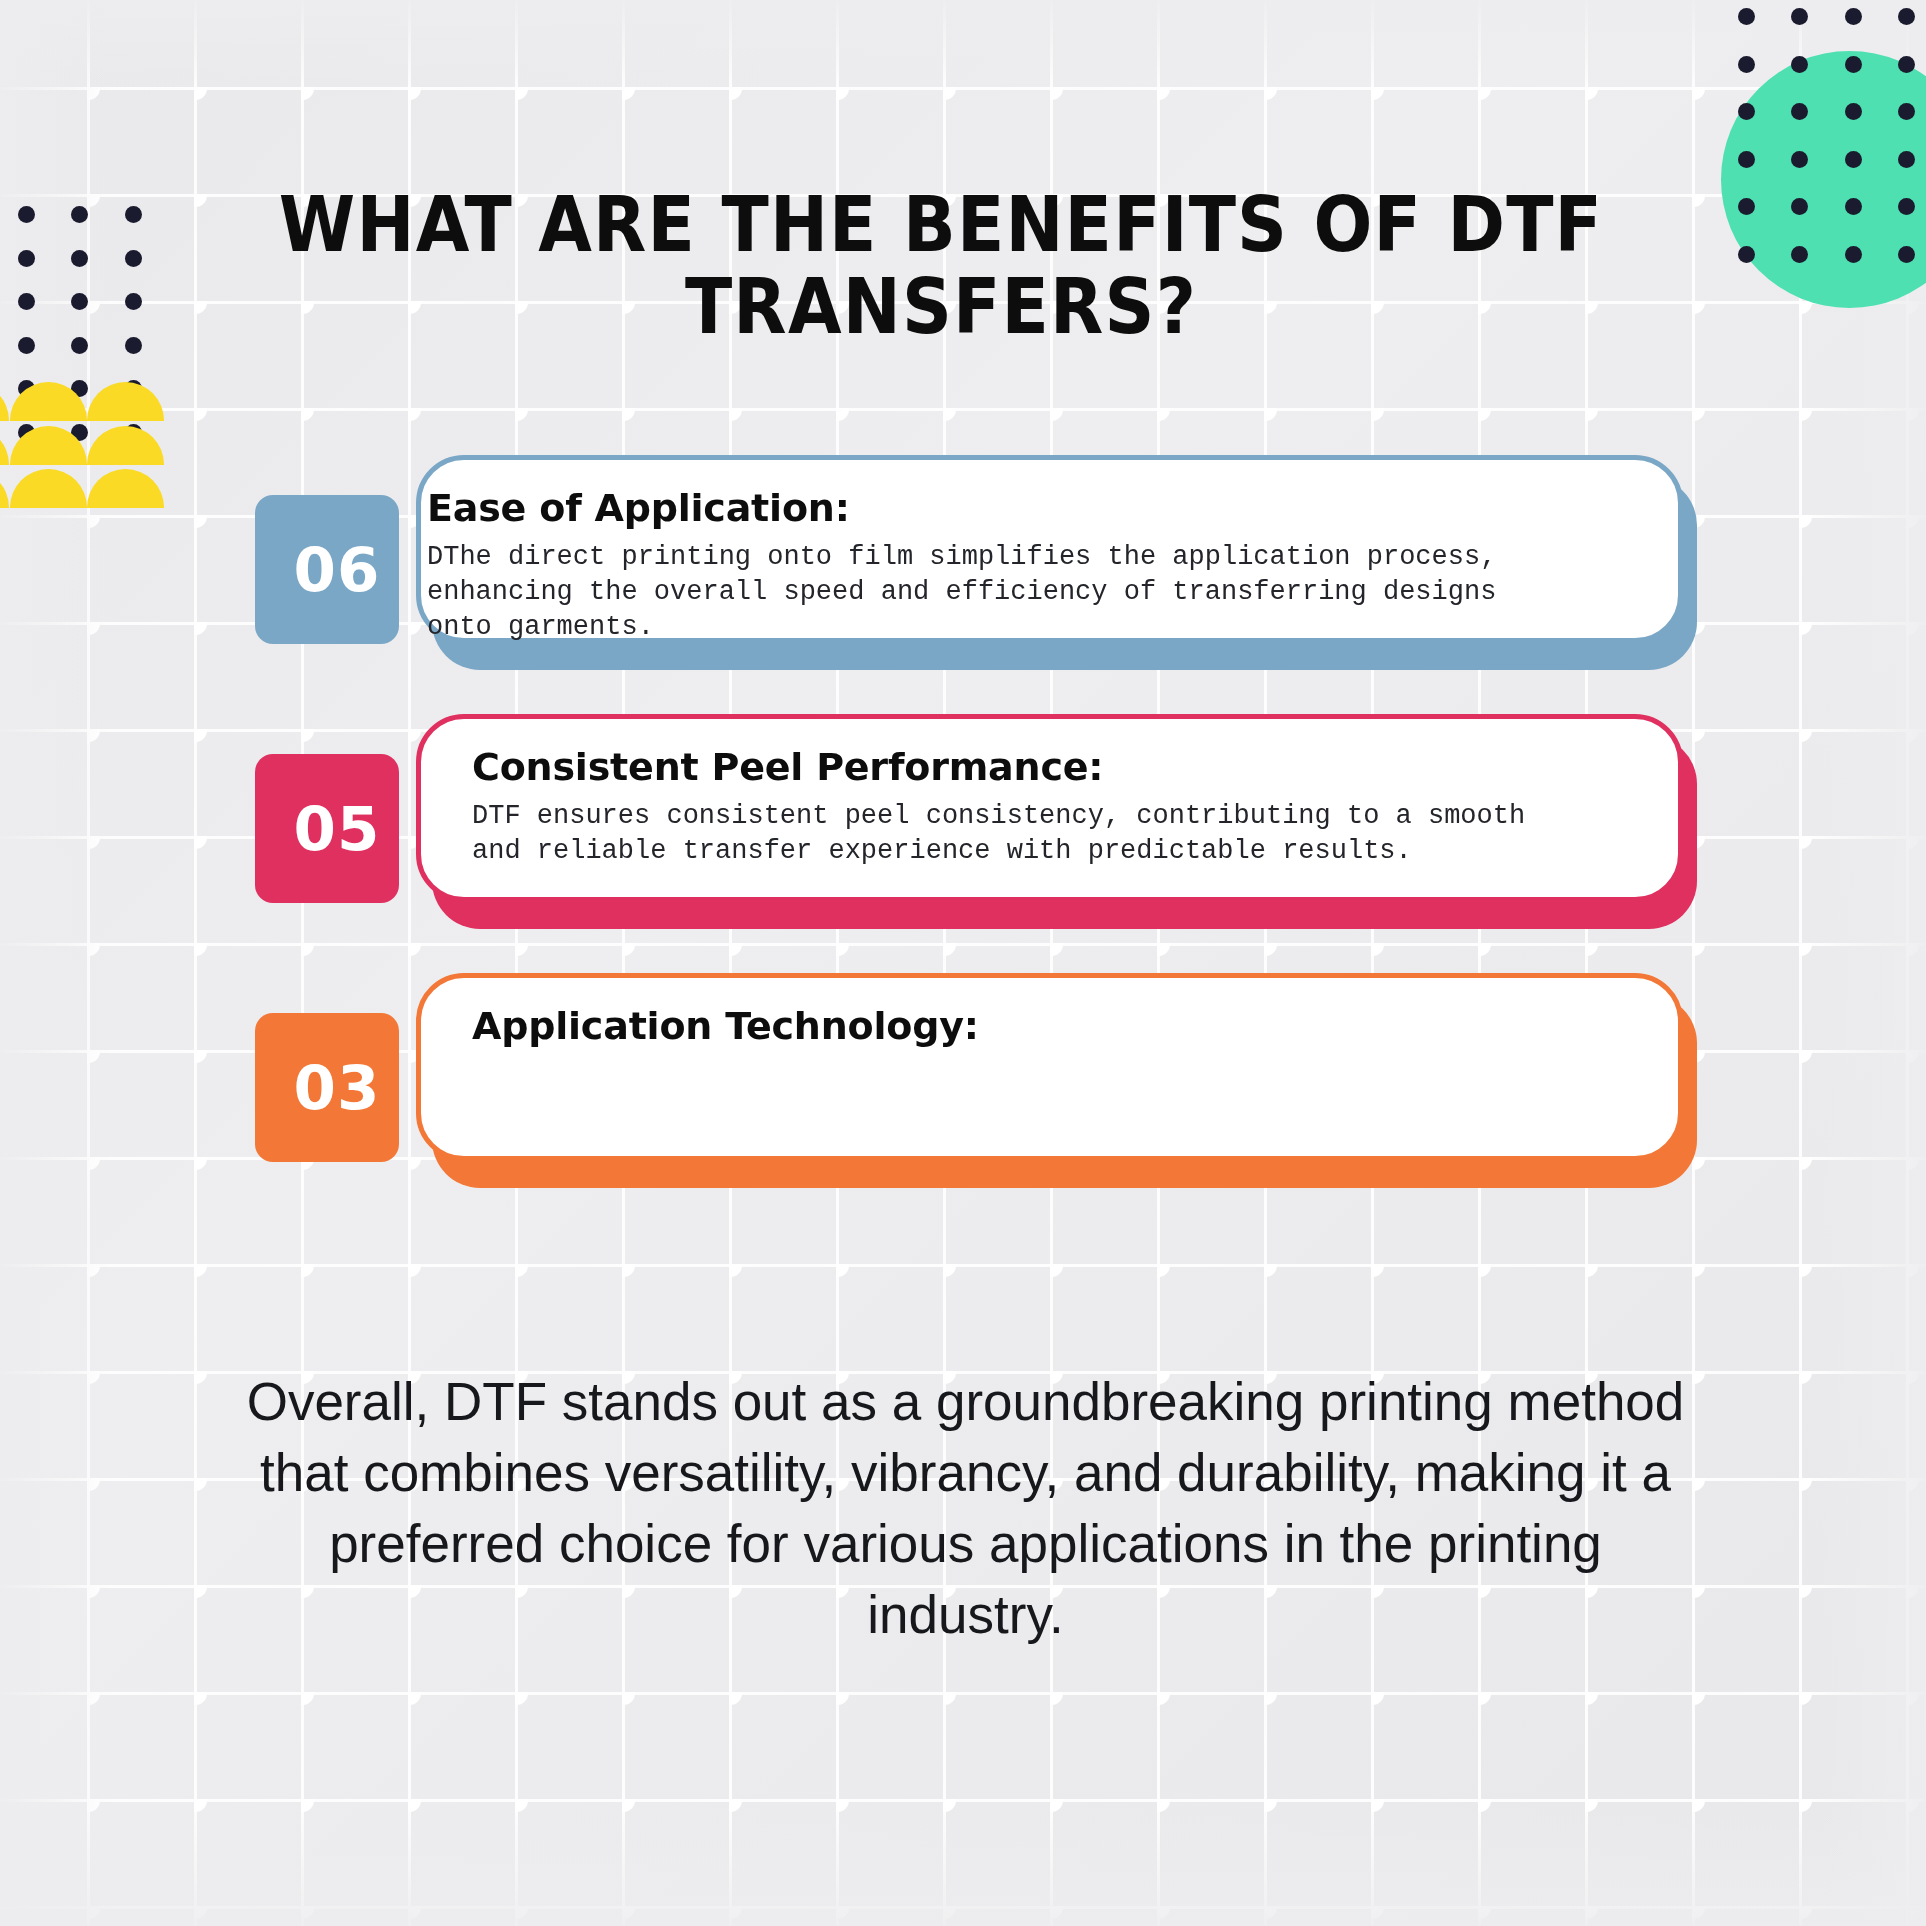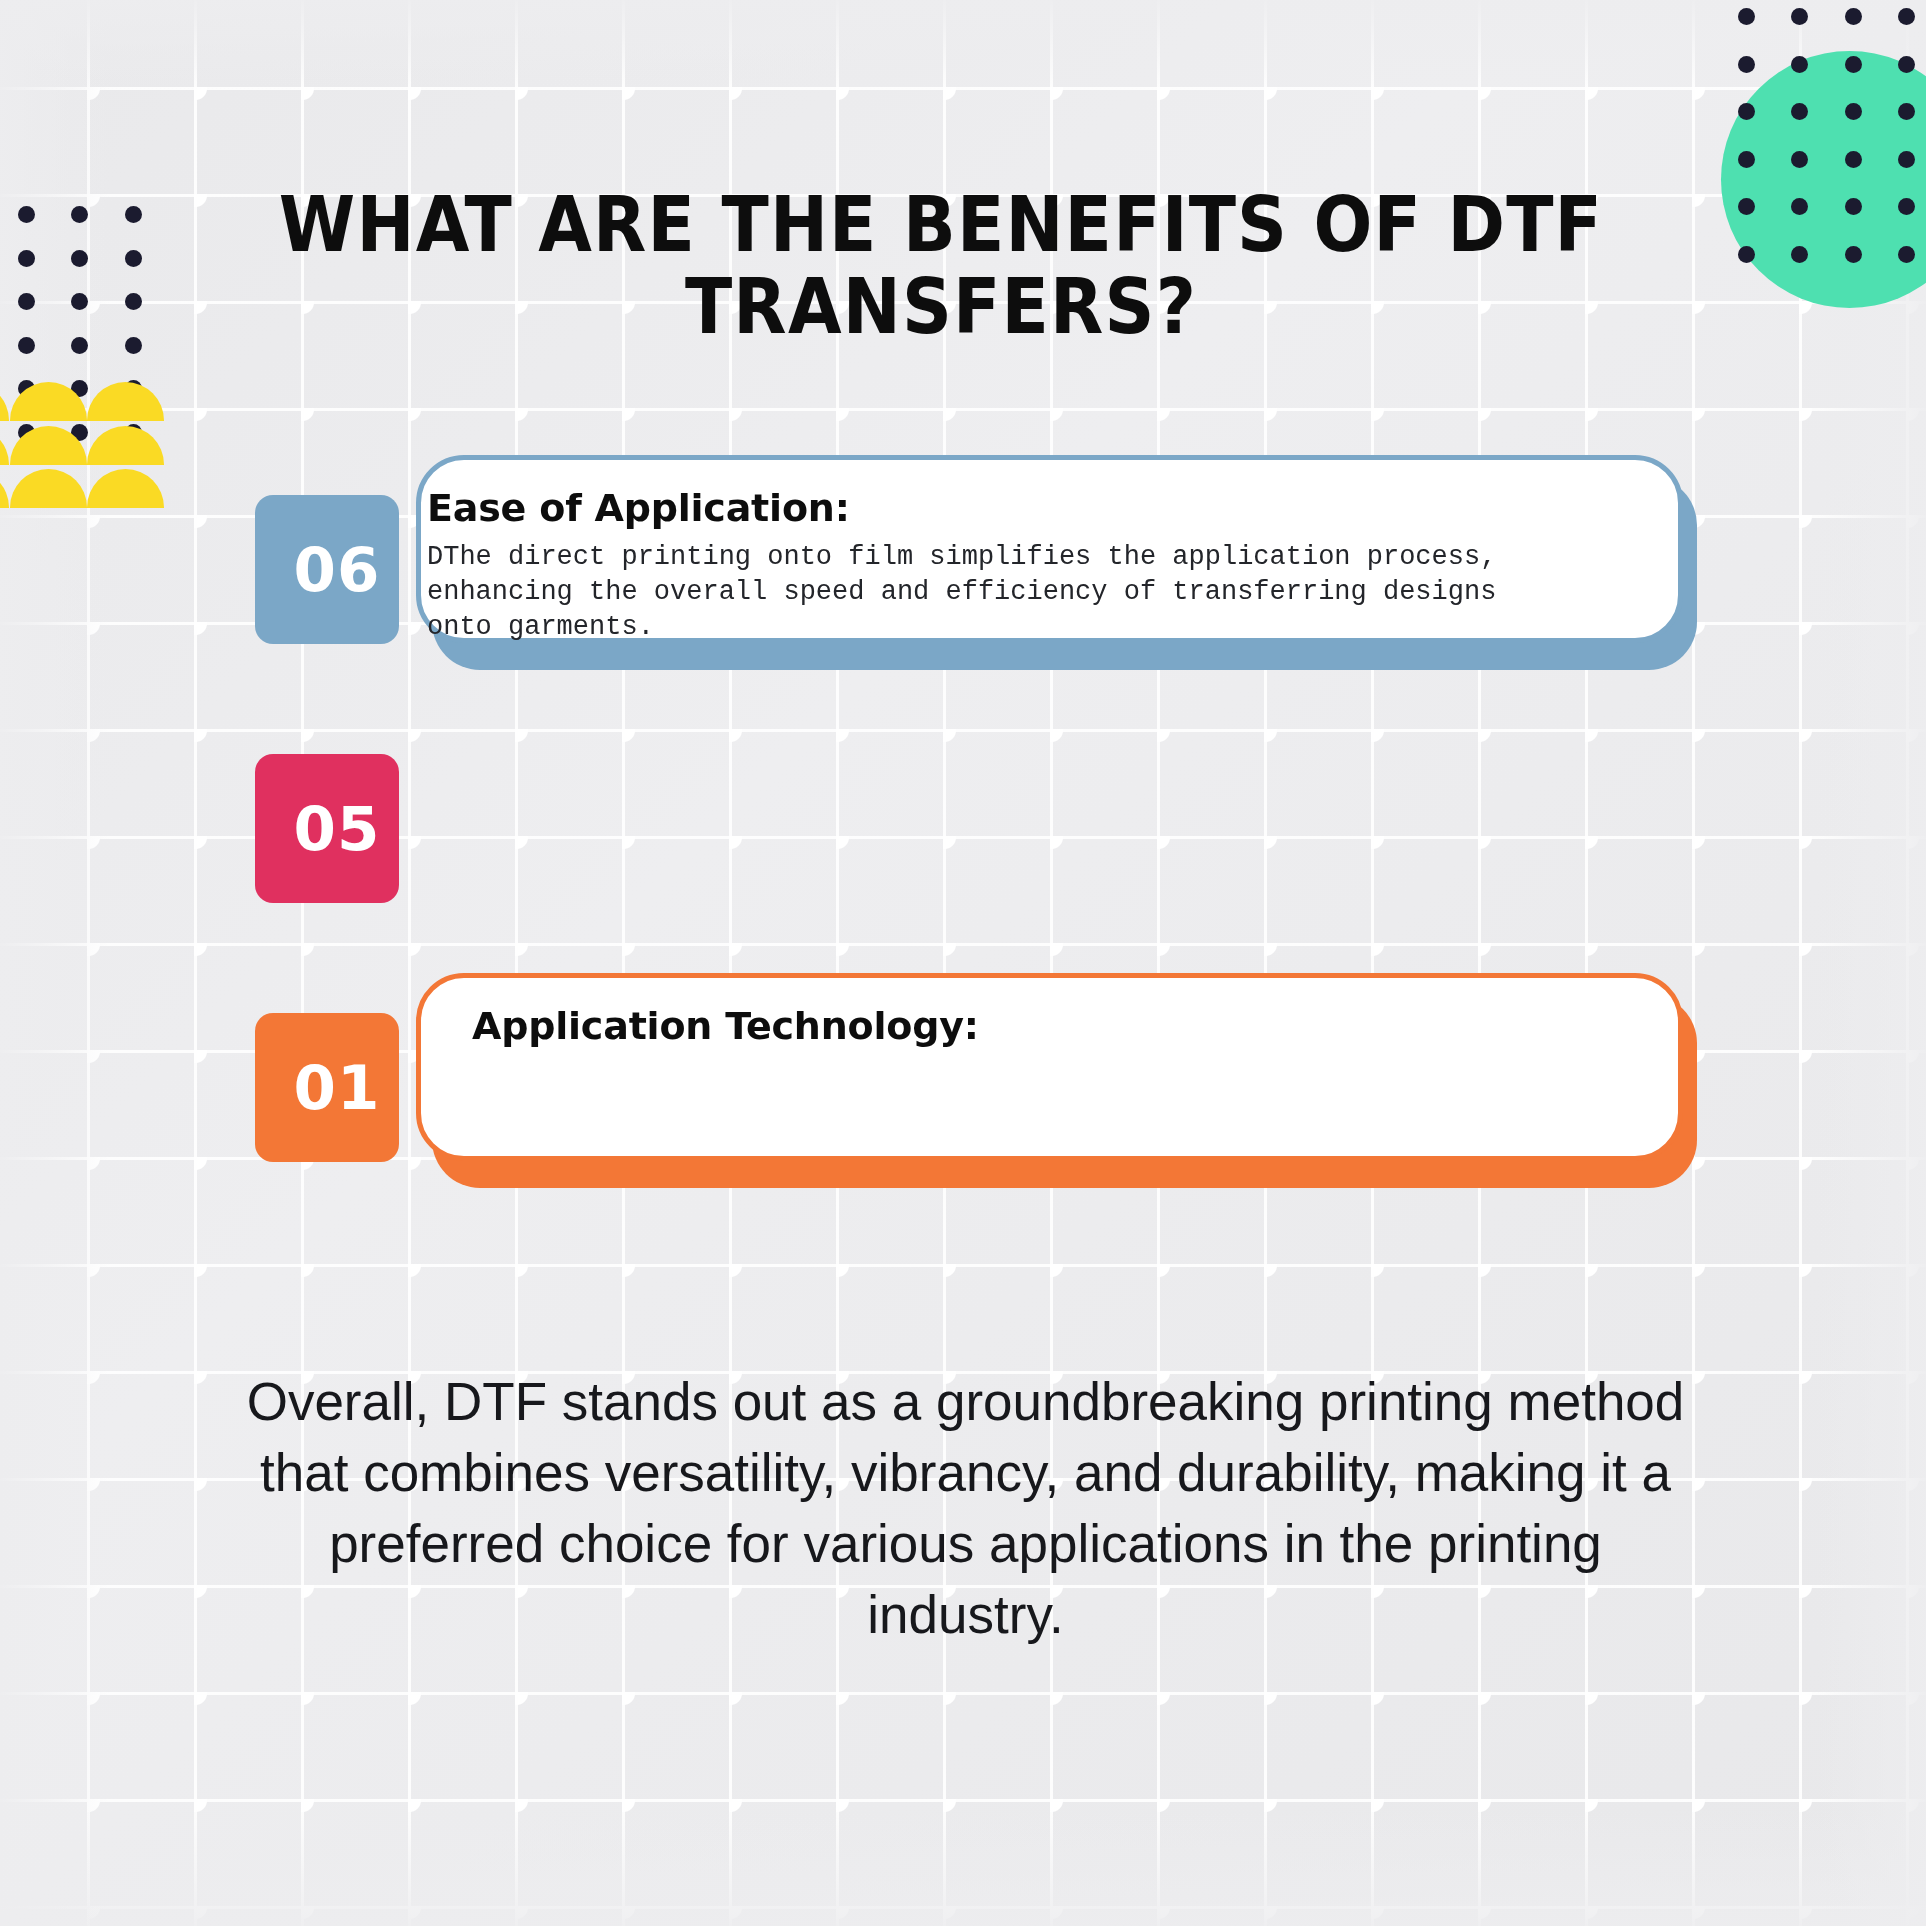--- a/index.html
+++ b/index.html
@@ -272,24 +272,31 @@
       <div class="card-shadow" id="shadow-0" style="background: rgb(123, 167, 199);"></div>
       <div class="card" id="card-0" style="border-color: rgb(123, 167, 199); padding-left: 6px;">
         <div class="card-title">Ease of Application:</div>
         <div class="card-body">DThe direct printing onto film simplifies the application process, enhancing the overall speed and efficiency of transferring designs onto garments.</div>
       </div>
     </div>
   </div>
 
   <div class="card-row">
     <div class="badge" id="badge-1" style="background: rgb(224, 48, 95);">05</div>
+    <div class="card-stack">
+      <div class="card-shadow" id="shadow-1" style="background: rgb(224, 48, 95);"></div>
+      <div class="card" id="card-1" style="border-color: rgb(224, 48, 95);">
+        <div class="card-title">Consistent Peel Performance:</div>
+        <div class="card-body">DTF ensures consistent peel consistency, contributing to a smooth and reliable transfer experience with predictable results.</div>
+      </div>
+    </div>
   </div>
 
   <div class="card-row">
-    <div class="badge" id="badge-2" style="background: rgb(243, 119, 54);">01</div>
+    <div class="badge" id="badge-2" style="background: rgb(243, 119, 54);">03</div>
     <div class="card-stack">
       <div class="card-shadow" id="shadow-2" style="background: rgb(243, 119, 54);"></div>
       <div class="card" id="card-2" style="border-color: rgb(243, 119, 54);">
         <div class="card-title">Application Technology:</div>
       </div>
     </div>
   </div>
 
 </div>
 

